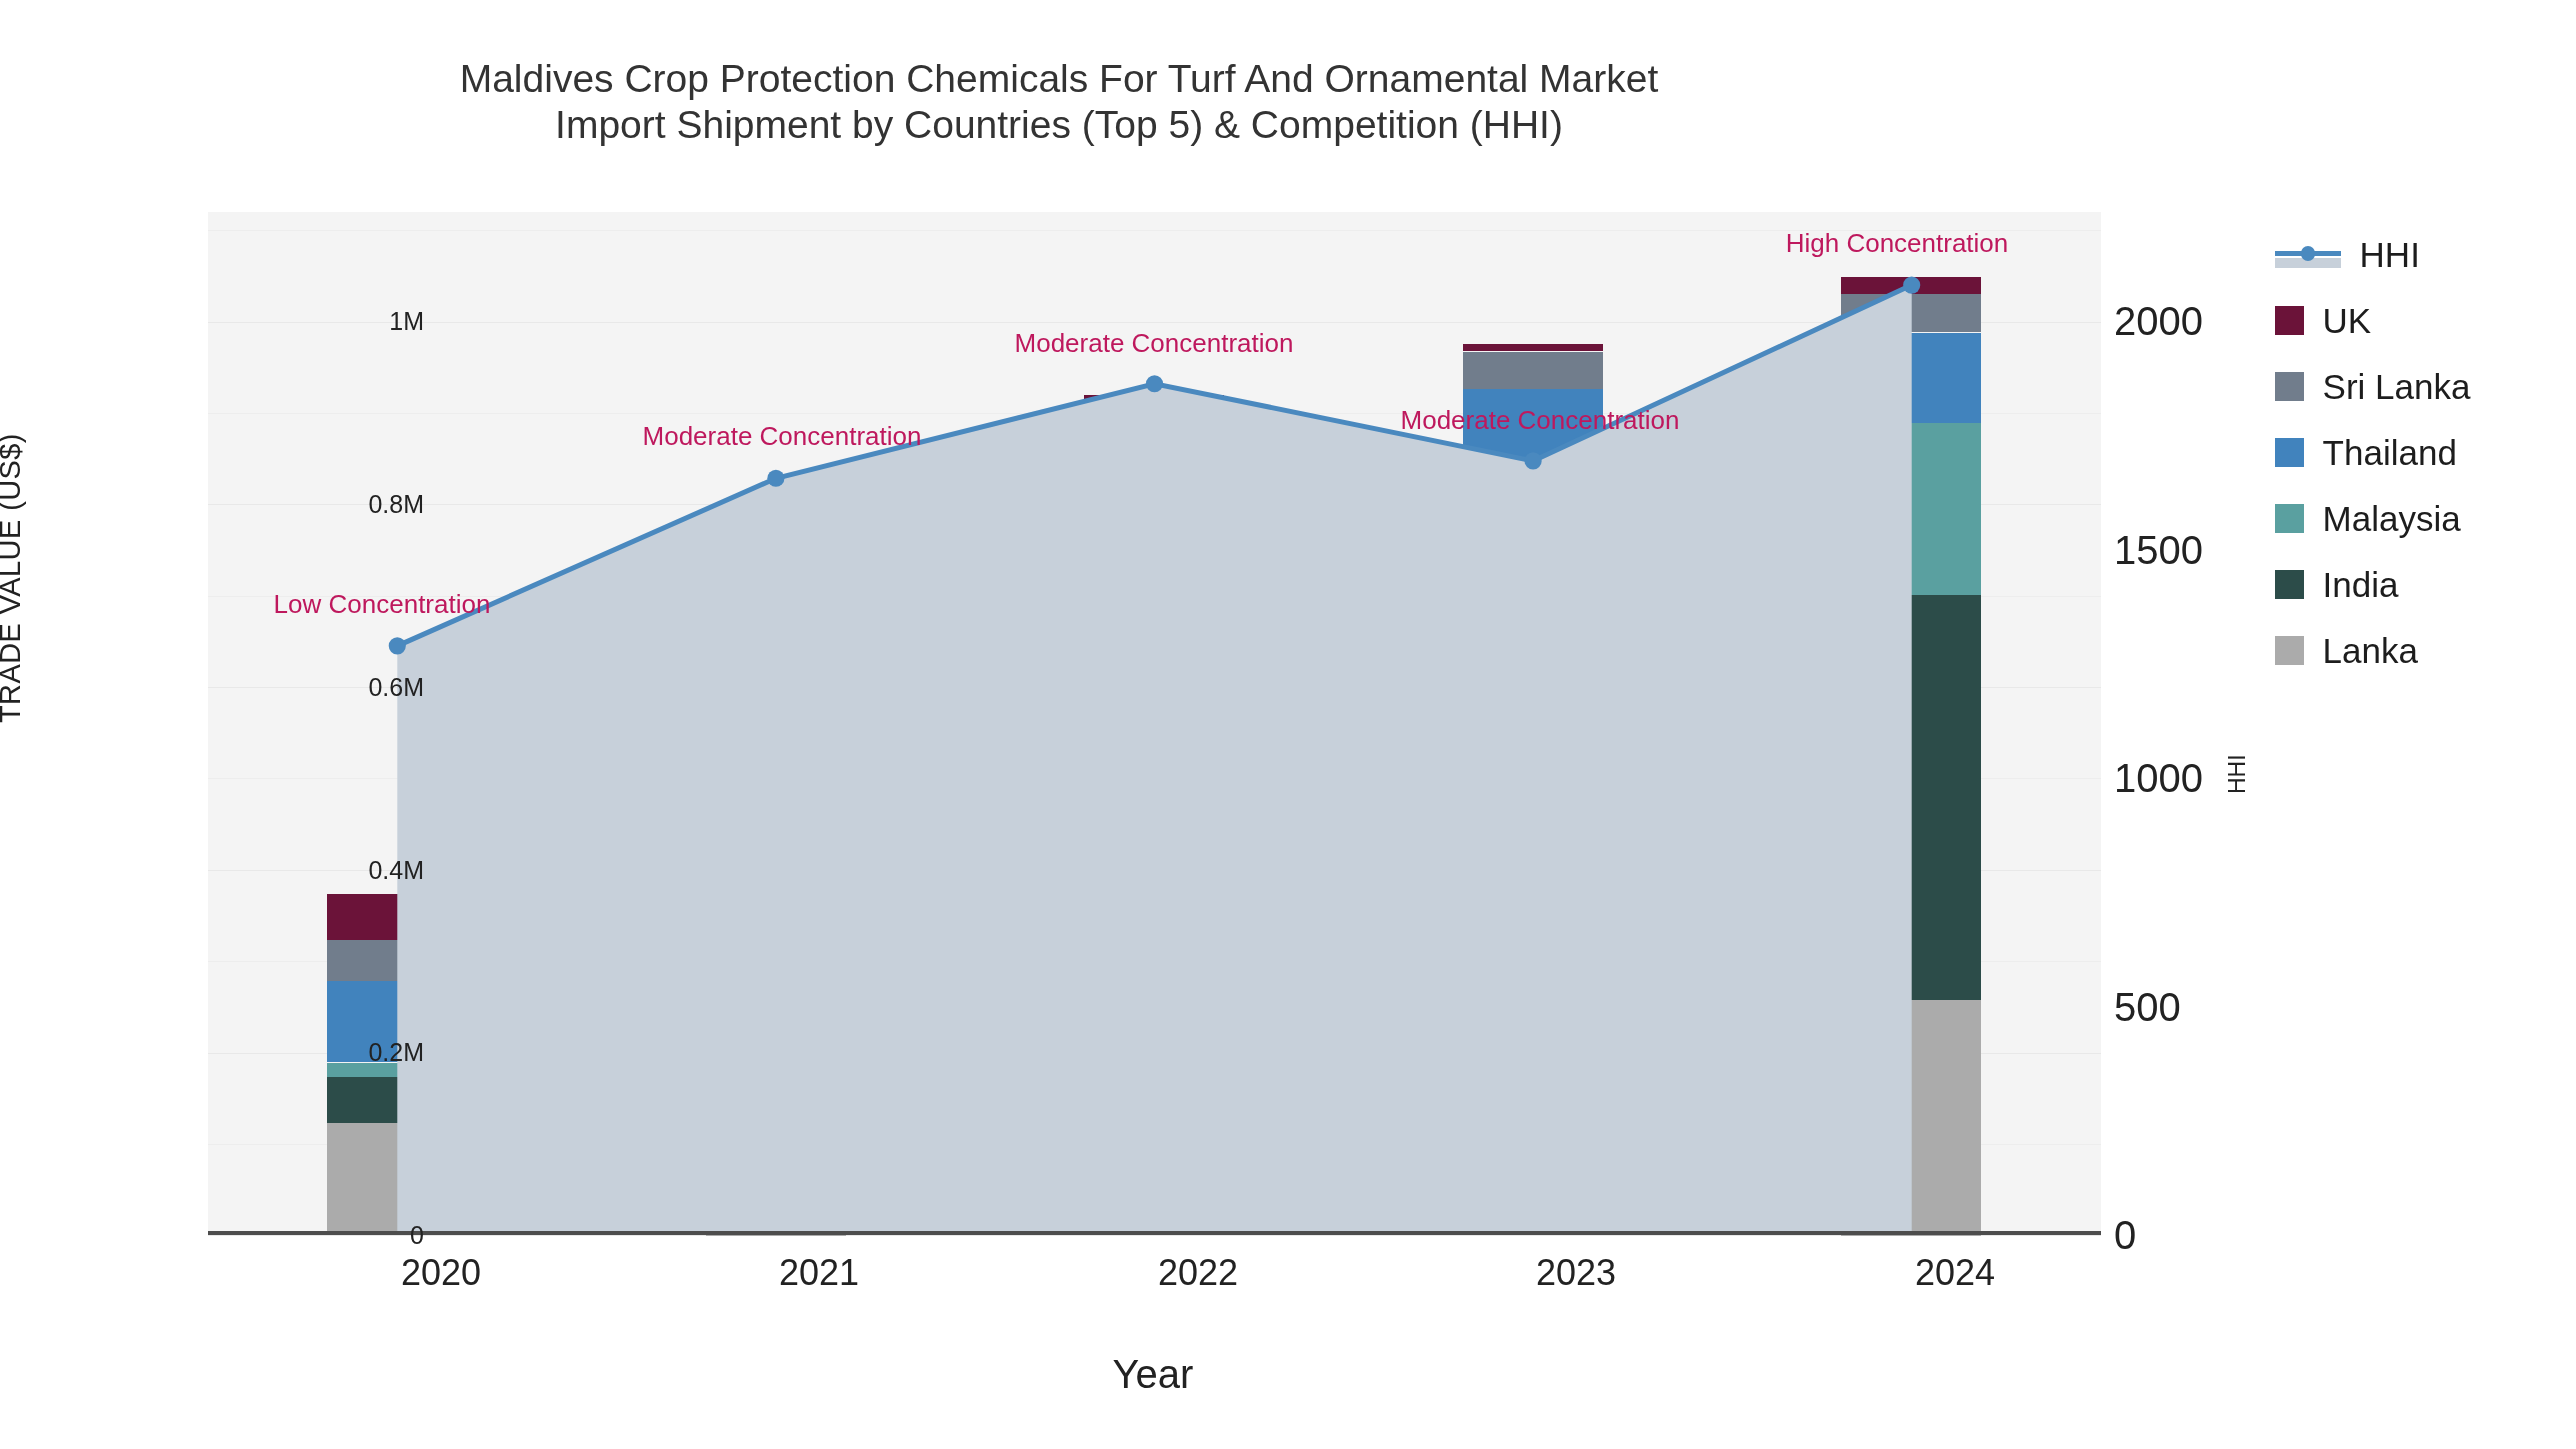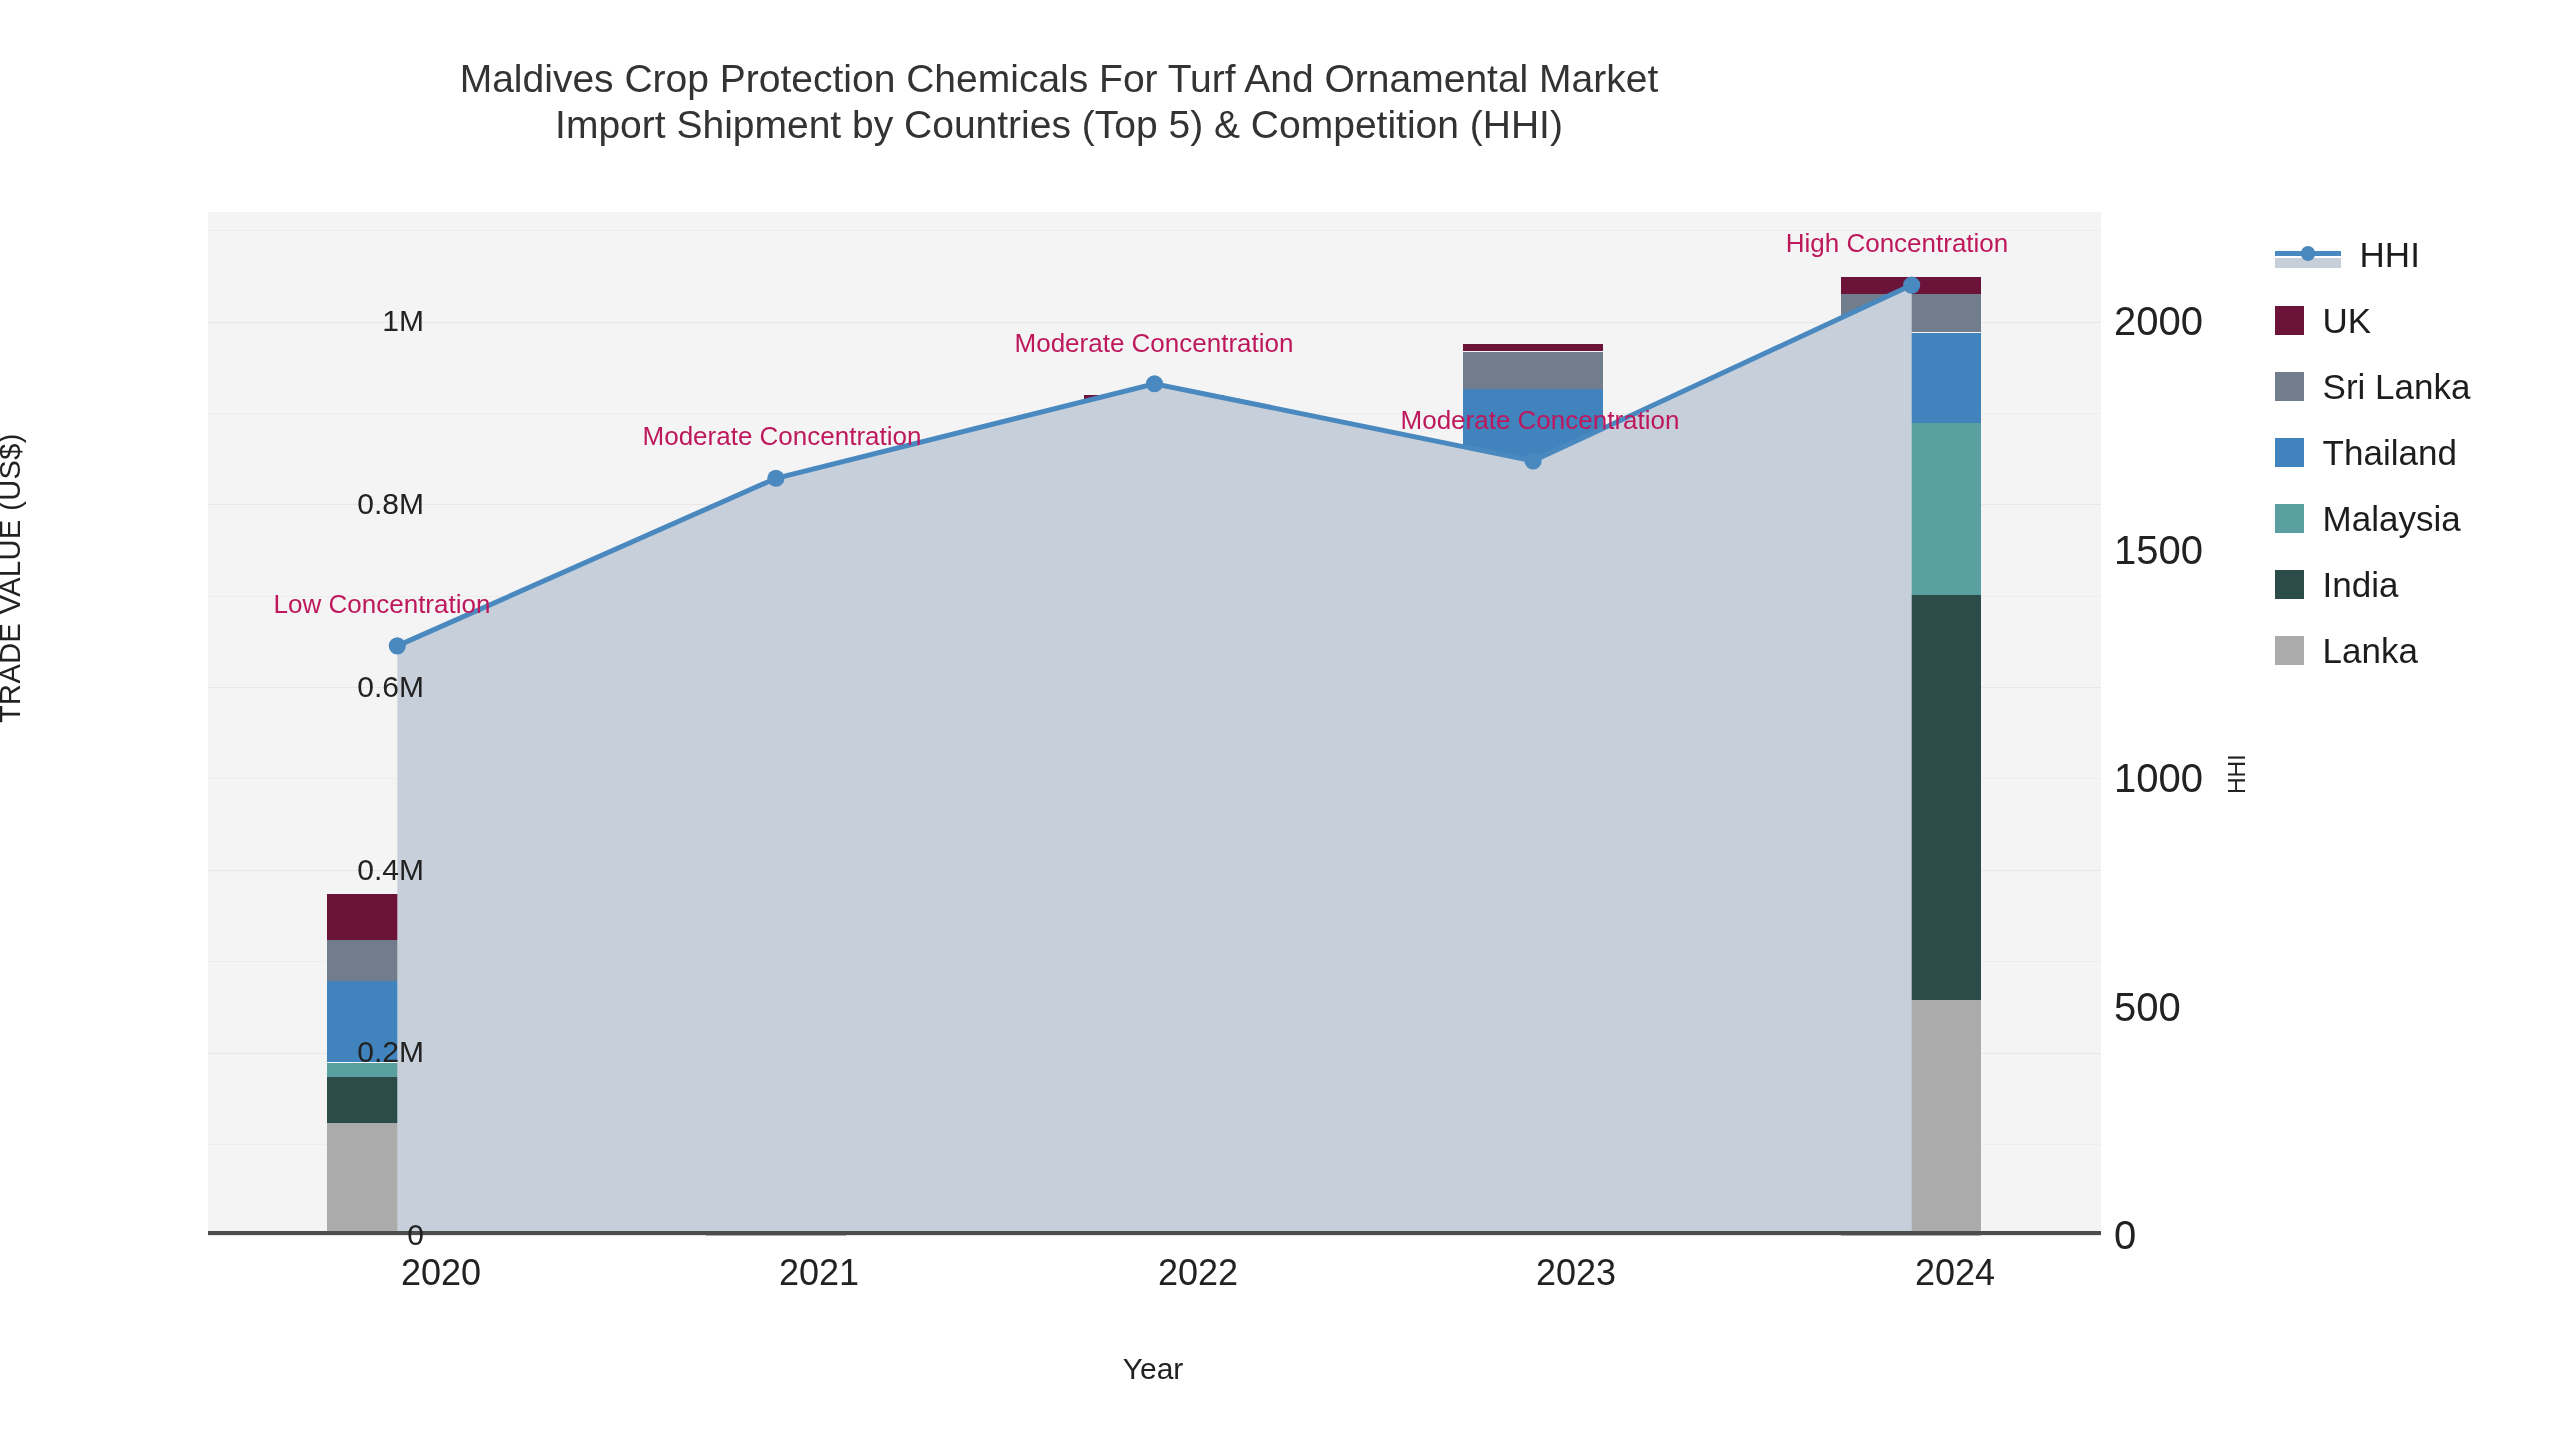--- a/index.html
+++ b/index.html
@@ -34,21 +34,21 @@
   }
   .gridline.minor { background:#ededed; height:1.4px; }
   .baseline {
     position:absolute; left:0; width:100%; height:3.6px; bottom:0;
     background:#4d4d4d;
   }
 
   
   .ytick {
     position:absolute; right:2152px; text-align:center;
-    font-size:30px; color:#222; transform:translateY(-50%);
+    font-size:25px; color:#222; transform:translateY(-50%);
     white-space:nowrap;
   }
   .ytick-right {
     position:absolute; left:2114px; text-align:left;
     font-size:40px; color:#222; transform:translateY(-50%);
     white-space:nowrap;
   }
   .ylabel-left {
     position:absolute; left:-5.7px; top:723px;
     transform:rotate(-90deg); transform-origin:left top;
@@ -58,21 +58,21 @@
     position:absolute; left:2224px; top:794px;
     transform:rotate(-90deg); transform-origin:left top;
     font-size:23px; color:#222; white-space:nowrap;
   }
   .xtick {
     position:absolute; top:1252px; font-size:36px; color:#222;
     transform:translateX(-50%); white-space:nowrap;margin-left:44px;
   }
   .xlabel {
     position:absolute; top:1352px; left:1153px;
-    transform:translateX(-50%); font-size:30px; color:#222;
+    transform:translateX(-50%); font-size:40px; color:#222;
   }
 
   
   .bar { position:absolute; bottom:0; }
   .seg { position:absolute; left:0; width:100%; }
 
   
   #hhi-svg { position:absolute; left:0; top:0; width:100%; height:100%; overflow:visible; }
 
   .hhi-annot {

